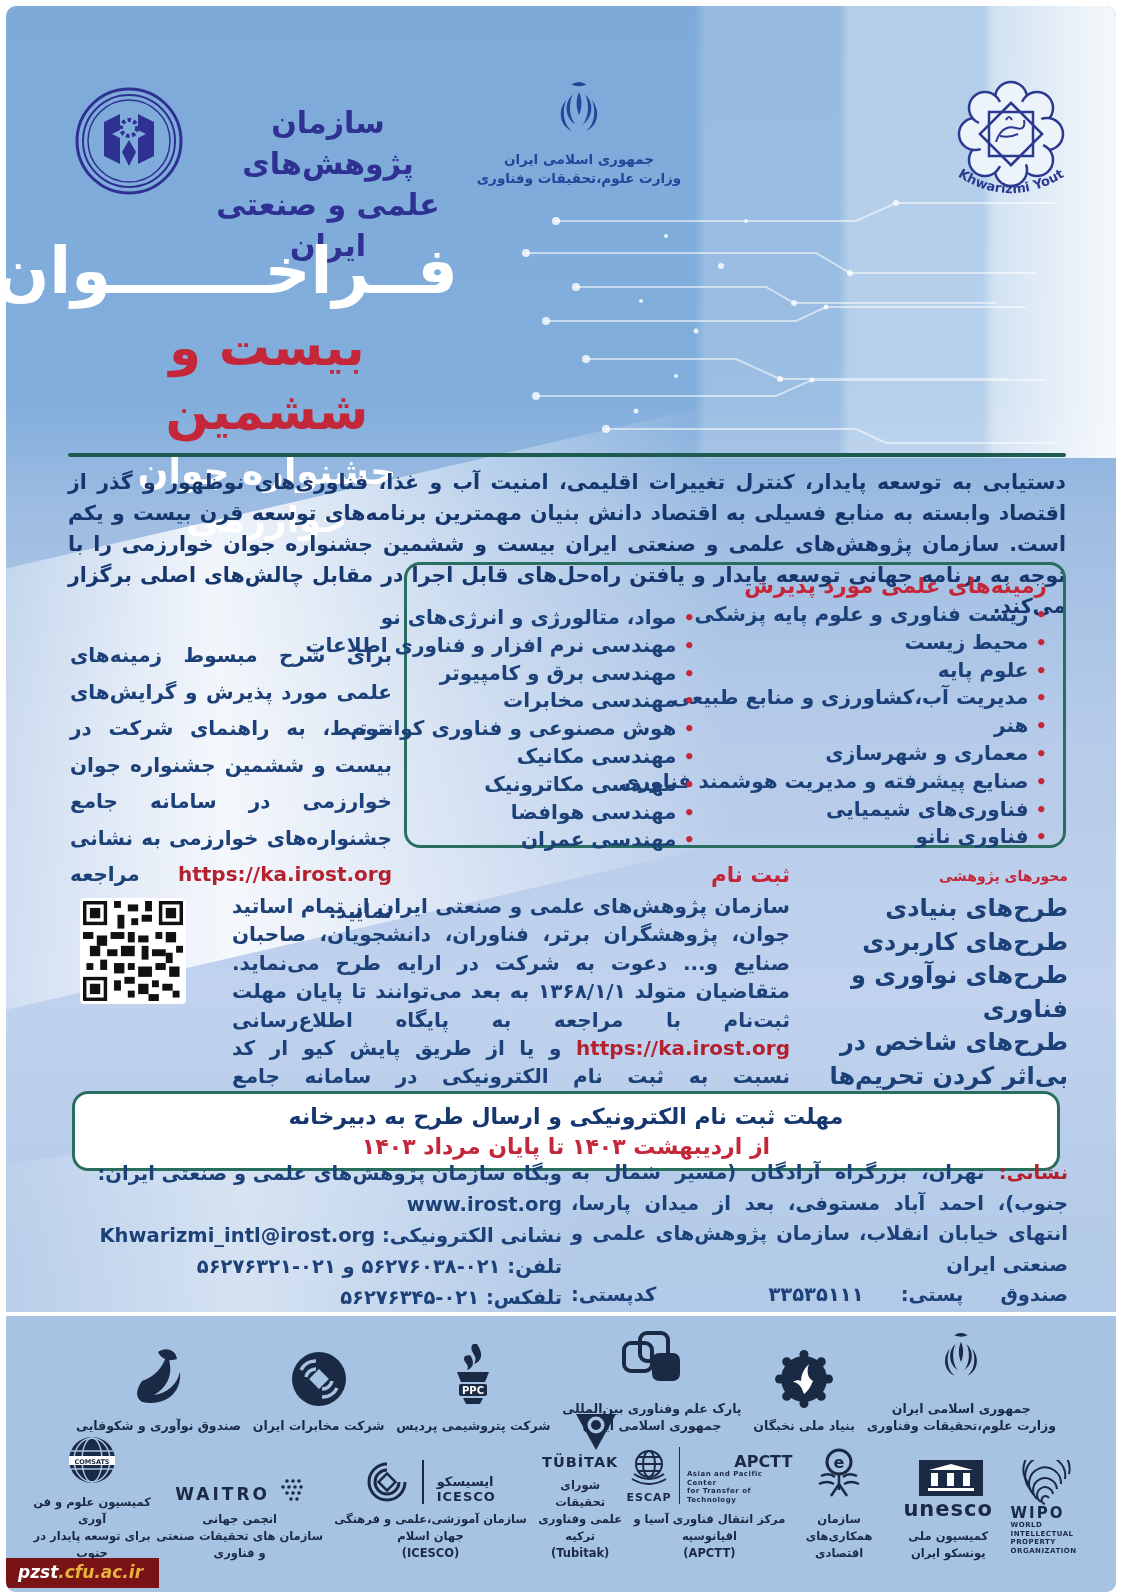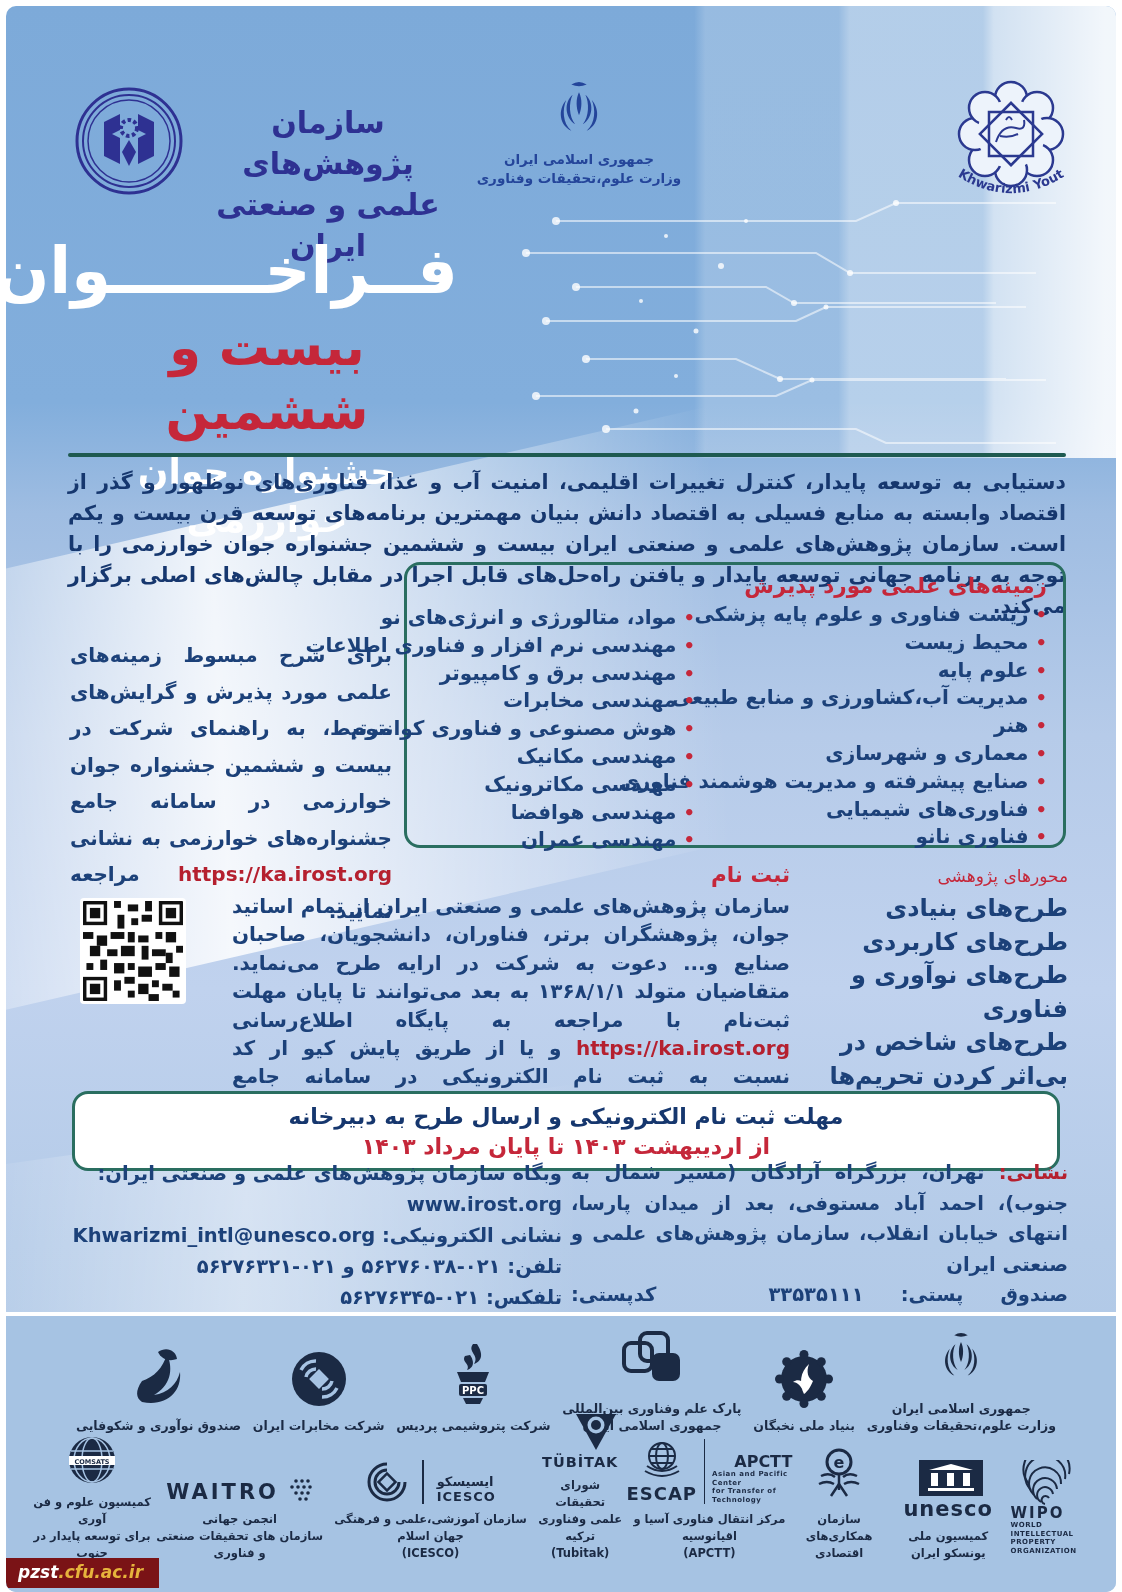--- a/index.html
+++ b/index.html
@@ -41,21 +41,21 @@
   .fields-col-l{width:286px;padding-top:33px;}
   .fields-head{color:#c5273a;font-size:21.5px;font-weight:800;line-height:30px;}
   .f-item{color:#1c4179;font-size:20px;font-weight:700;line-height:27.8px;white-space:nowrap;}
   .f-item .b{color:#c5273a;margin-left:7px;font-size:18px;}
 
   .guide{position:absolute;left:64px;top:597px;width:322px;direction:rtl;text-align:justify;
     color:#1c4179;font-size:20px;font-weight:700;line-height:36.5px;margin-top:34px;}
   .red-url{color:#b5202f;font-weight:700;direction:ltr;unicode-bidi:embed;}
 
   .axes{position:absolute;left:792px;top:854px;width:270px;direction:rtl;text-align:right;}
-  .axes .head{color:#c5273a;font-size:17px;font-weight:400;line-height:32px;}
+  .axes .head{color:#c5273a;font-size:14px;font-weight:700;line-height:32px;}
   .axes .it{color:#1c4179;font-size:24px;font-weight:700;line-height:33.5px;}
 
   .reg{position:absolute;left:226px;top:854px;width:558px;direction:rtl;}
   .reg .head{color:#c5273a;font-size:21.5px;font-weight:800;line-height:30px;text-align:right;}
   .reg .body{color:#1c4179;font-size:20px;font-weight:700;line-height:28.4px;text-align:justify;margin-top:2px;}
 
   .qr{position:absolute;left:74px;top:892px;width:106px;height:106px;background:#ffffff;border-radius:4px;padding:3px;box-sizing:border-box;}
 
   .deadline{position:absolute;left:66px;top:1085px;width:988px;height:80px;background:#ffffff;border:3px solid #2a6e60;
     border-radius:16px;box-sizing:border-box;display:flex;flex-direction:column;align-items:center;justify-content:center;gap:5px;}
@@ -74,27 +74,27 @@
   .footer{position:absolute;left:0;top:1306px;width:100%;height:280px;background:#a6c3e3;border-top:4px solid #ffffff;}
   .lrow{display:flex;justify-content:space-between;align-items:flex-end;direction:ltr;}
   .lrow1{padding:16px 60px 0 70px;height:118px;box-sizing:border-box;}
   .lrow2{padding:14px 18px 0 26px;height:128px;box-sizing:border-box;}
   .lcell{display:flex;flex-direction:column;align-items:center;justify-content:flex-end;}
   .licon{display:flex;align-items:flex-end;justify-content:center;margin-bottom:7px;}
   .cap{color:#1b2a44;font-size:12.5px;font-weight:700;line-height:17px;text-align:center;direction:rtl;}
   .cap2{font-size:11.5px;}
   .ink{fill:#1b2a44;}
   .wordmark{color:#1b2a44;font-weight:800;}
-  .waitro-w{font-size:21px;letter-spacing:3px;}
+  .waitro-w{font-size:17px;letter-spacing:3px;}
   .tubitak-w{font-size:14.5px;letter-spacing:1px;margin-top:2px;}
   .unesco-w{font-size:21px;letter-spacing:1px;margin-top:1px;}
   .wipo-w{font-size:15px;letter-spacing:2px;line-height:15px;}
   .tiny{color:#1b2a44;font-size:7px;font-weight:700;letter-spacing:.5px;line-height:8.5px;text-align:left;}
   .apctt-w{font-size:16px;line-height:16px;}
-  .escap-w{font-size:18px;letter-spacing:1px;margin-top:2px;}
+  .escap-w{font-size:11px;letter-spacing:1px;margin-top:2px;}
   .icesco-w{font-size:13px;letter-spacing:1px;}
   .icesco-fa{color:#1b2a44;font-size:13px;font-weight:700;}
   .vdiv{width:1.5px;background:#1b2a44;align-self:stretch;margin:0 7px;}
 
   .watermark{position:absolute;left:0;top:1552px;background:#7a1316;padding:4px 16px 6px 12px;font-style:italic;font-weight:800;font-size:17px;}
   .watermark .p1{color:#ffffff;}
   .watermark .p2{color:#e6b33c;}
 </style>
 </head>
 <body>
@@ -324,21 +324,21 @@
     <div>دبیرخانه دایمی جشنواره‌های خوارزمی</div>
   </div>
 
   <div class="contact-l">
     <div>
       <span>وبگاه سازمان پژوهش‌های علمی و صنعتی ایران:</span>
       <span class="ltr">www.irost.org</span>
     </div>
     <div>
       <span>نشانی الکترونیکی:</span>
-      <span class="ltr">Khwarizmi_intl@unesco.org</span>
+      <span class="ltr">Khwarizmi_intl@irost.org</span>
     </div>
     <div>
       <span>تلفن:</span>
       <span>۰۲۱-۵۶۲۷۶۰۳۸ و ۰۲۱-۵۶۲۷۶۳۲۱</span>
     </div>
     <div>
       <span>تلفکس:</span>
       <span>۰۲۱-۵۶۲۷۶۳۴۵</span>
     </div>
   </div>

